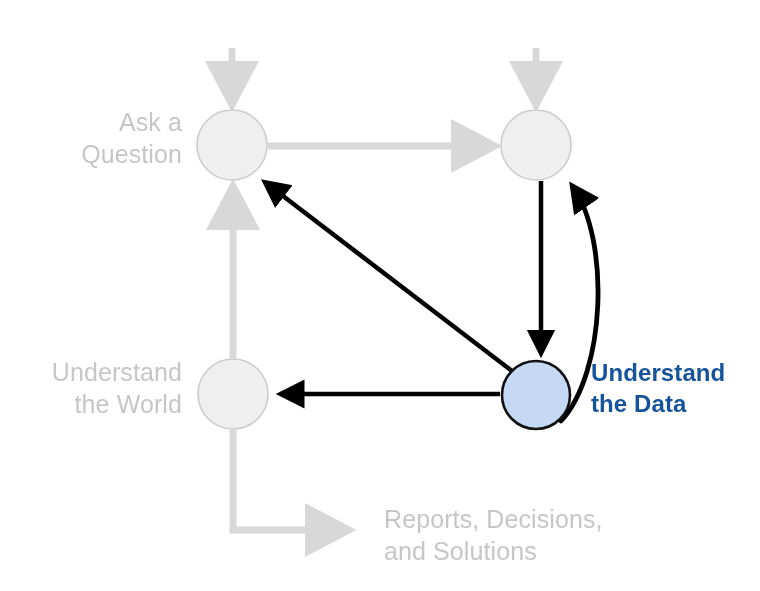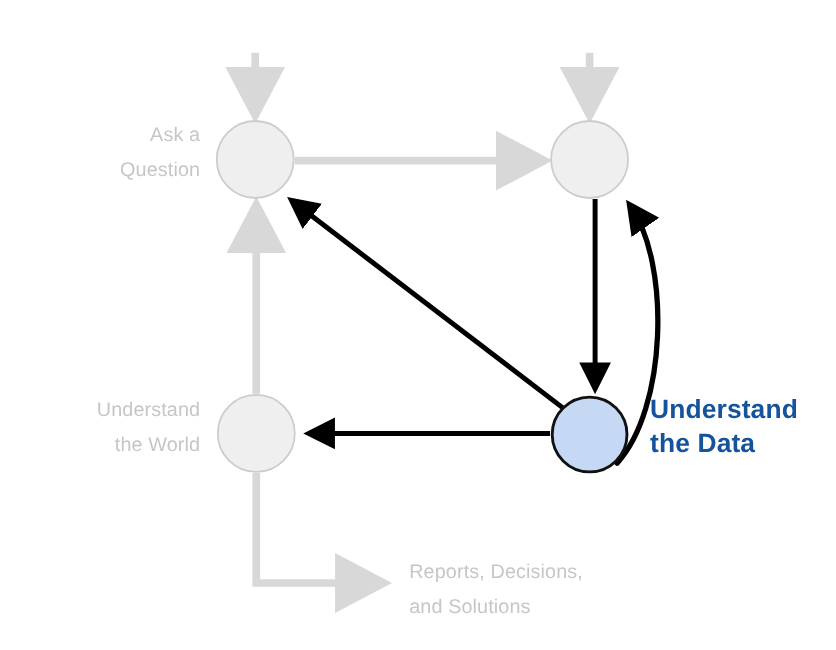--- a/index.html
+++ b/index.html
@@ -24,21 +24,21 @@
     position: absolute;
     top: 0;
     left: 0;
     width: 760px;
     height: 591px;
     display: block;
   }
   .node-label {
     position: absolute;
     font-family: "Liberation Sans", sans-serif;
-    font-size: 18px;
+    font-size: 25px;
     line-height: 32px;
     color: #c6c6c6;
     white-space: pre-line;
     letter-spacing: 0.1px;
   }
   .node-label.align-right {
     text-align: right;
   }
   .node-label.align-left {
     text-align: left;
@@ -63,21 +63,21 @@
     left: 10px;
     top: 356px;
     width: 172px;
   }
   #label-understand-data {
     left: 591px;
     top: 357px;
     width: 165px;
   }
   #label-reports {
-    left: 372px;
+    left: 384px;
     top: 503px;
     width: 330px;
   }
 </style>
 </head>
 <body>
 
 <div id="diagram-root">
 
   <svg class="canvas" viewBox="0 0 760 591">

